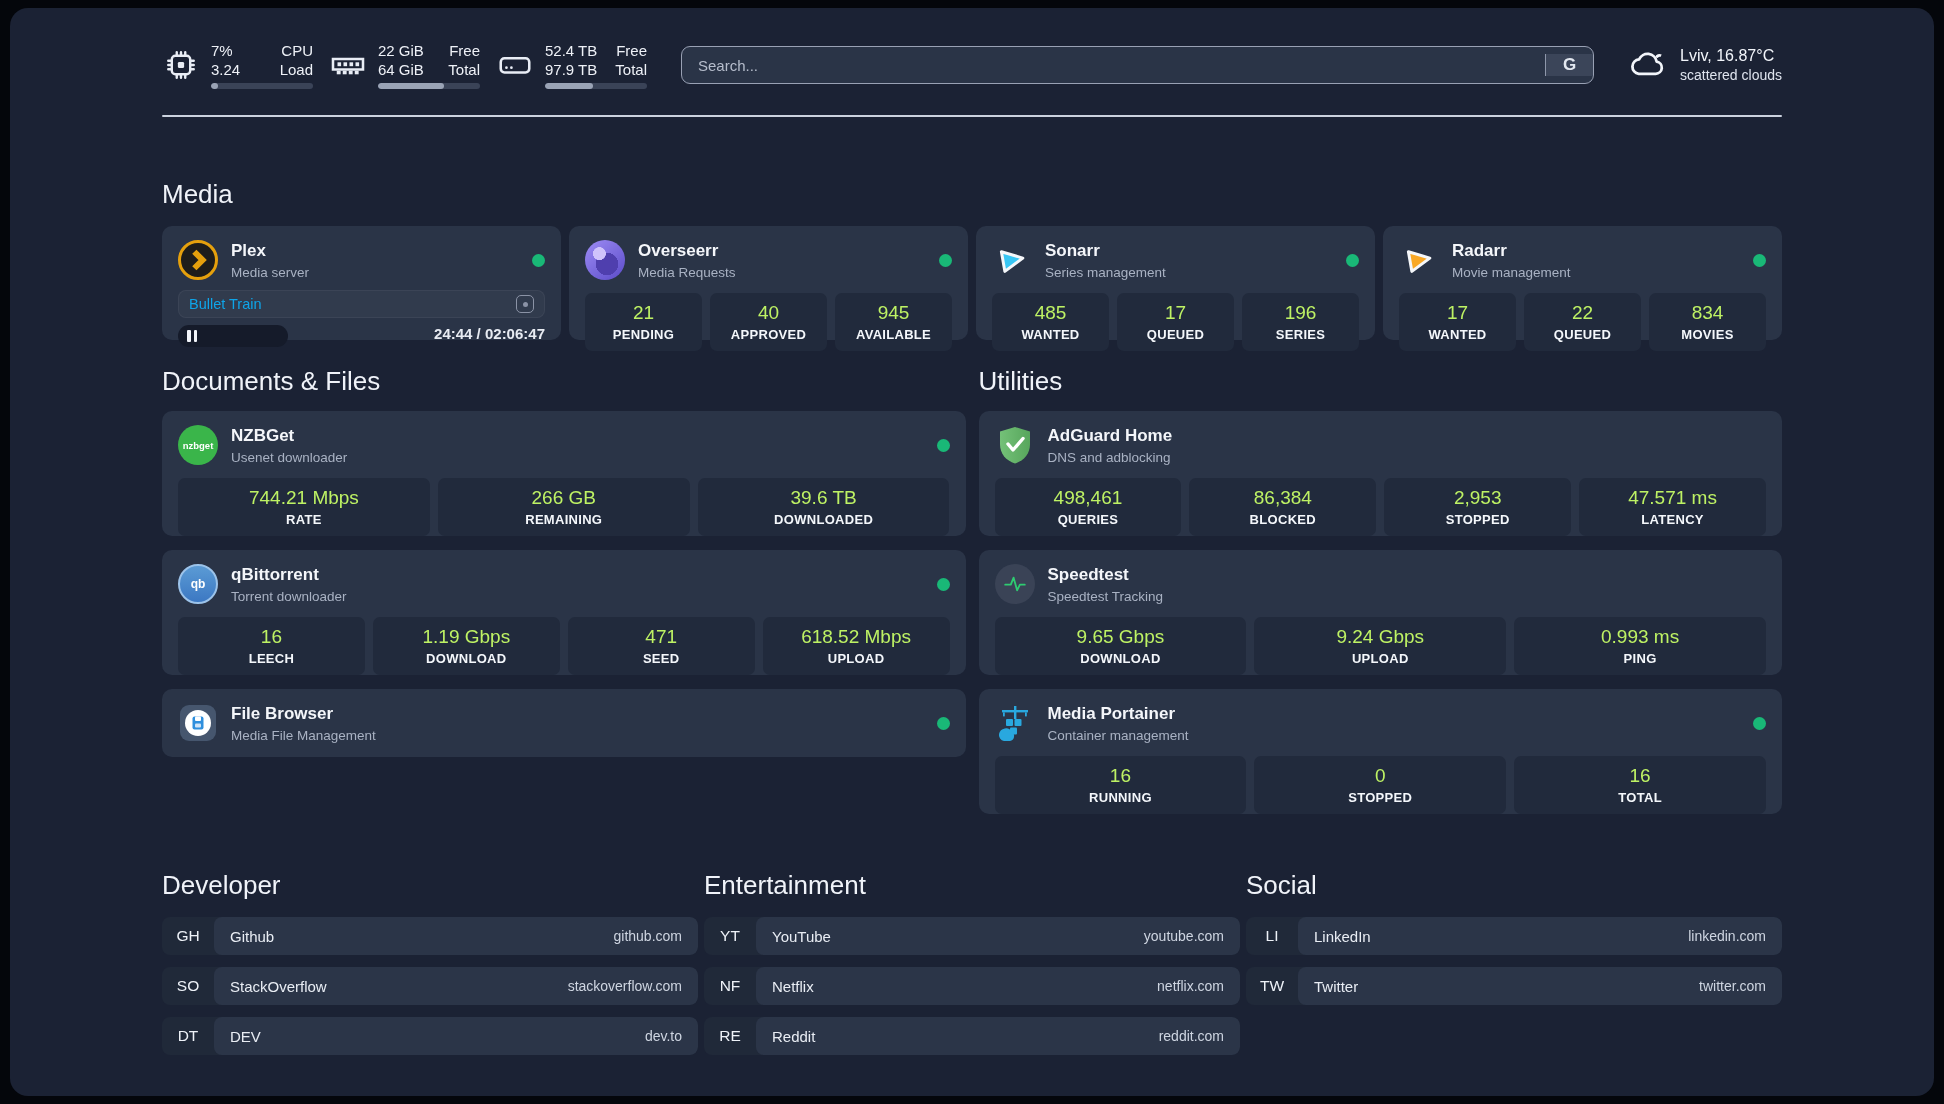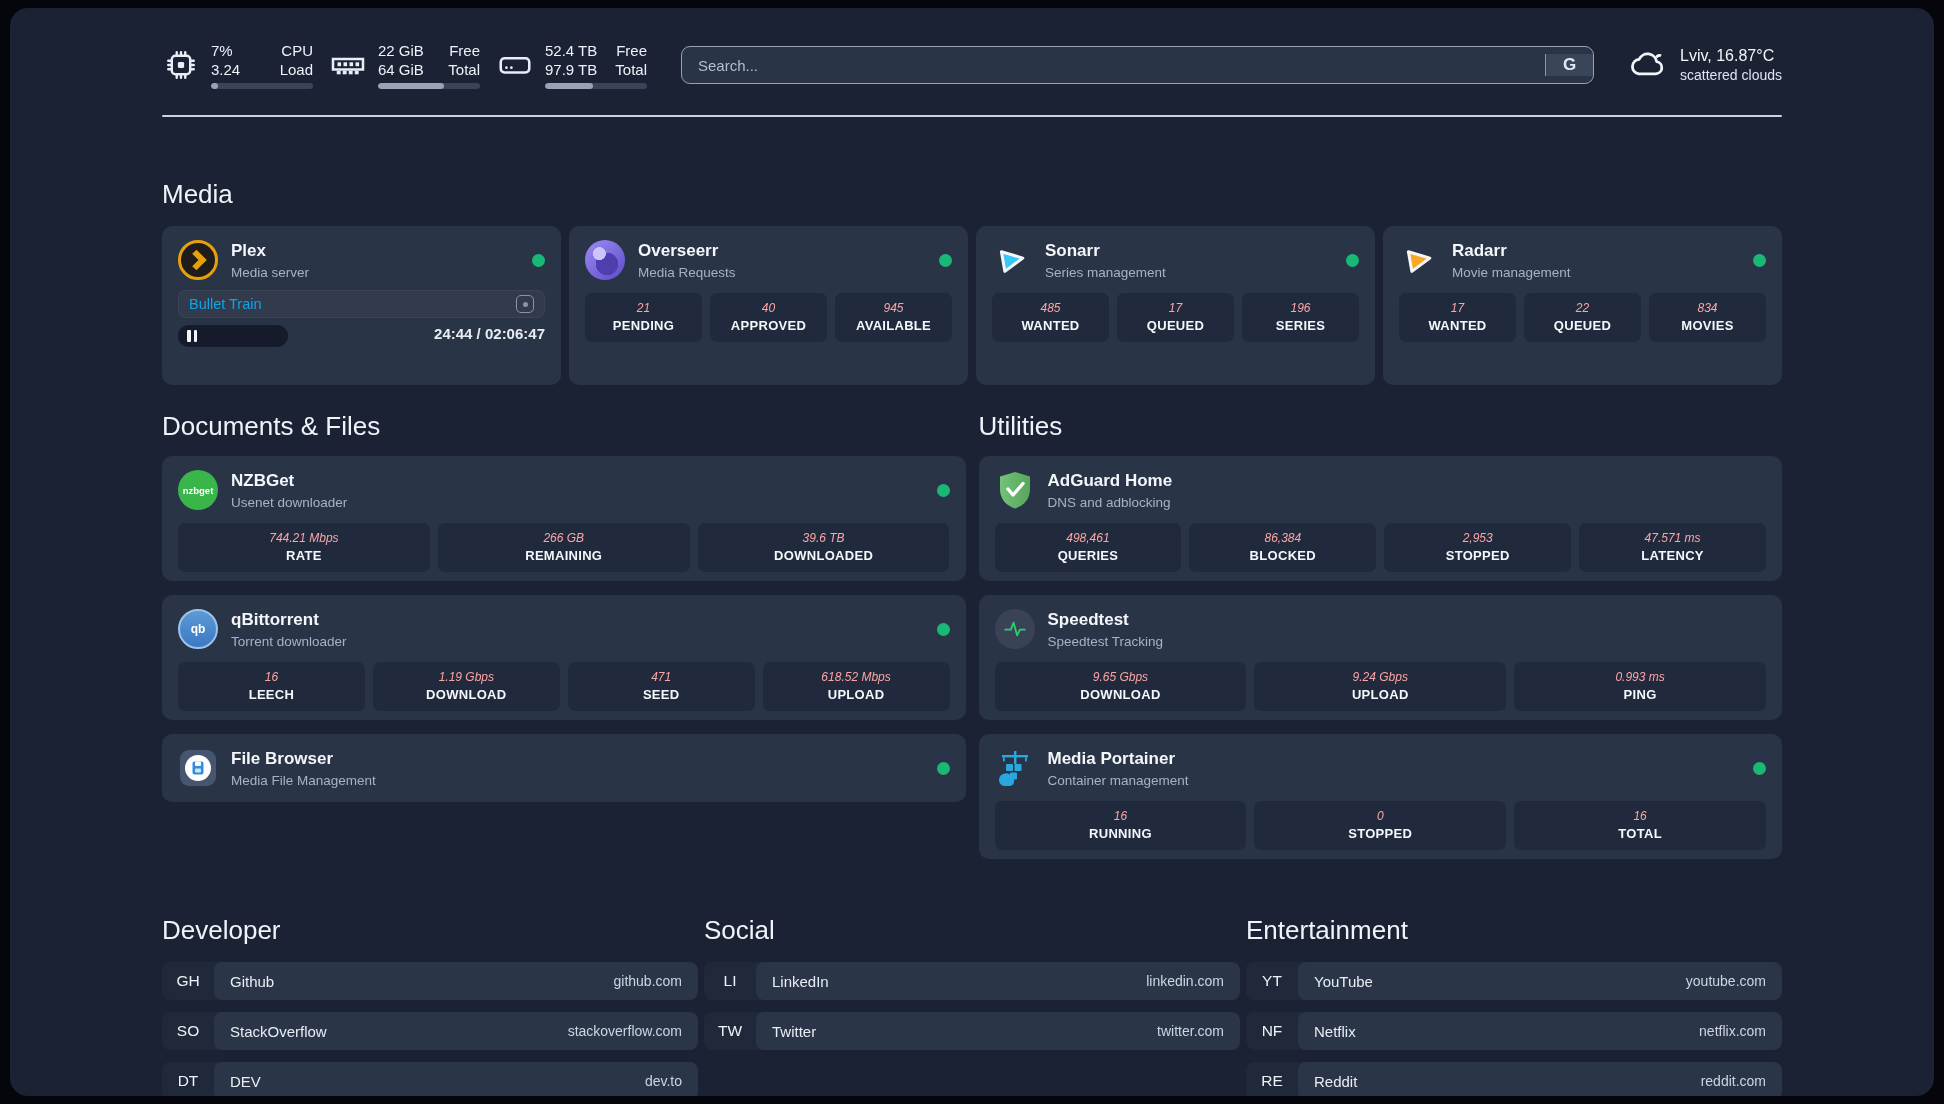--- a/index.html
+++ b/index.html
@@ -38,36 +38,36 @@
   .weather .cond{font-size:14px;color:#dfe4ee;margin-top:2px;}
 
   .sep{height:2px;background:#cbd2de;margin-top:26px;border-radius:1px;}
 
   
   .section-title{font-size:26px;font-weight:500;color:#f0f3f9;margin:0;}
   .st-media{margin-top:62px;}
   .grid4{display:grid;grid-template-columns:repeat(4,1fr);gap:8px;margin-top:16px;}
 
   .card{background:var(--c-card_bg,#2a3447);border-radius:10px;padding:14px 16px;box-sizing:border-box;}
-  .h130{height:159px;}
+  .h130{height:114px;}
   .h125{height:125px;}
   .card-head{display:flex;align-items:center;gap:13px;}
   .app-icon{width:40px;height:40px;flex:none;border-radius:50%;display:flex;
     align-items:center;justify-content:center;position:relative;}
   .tt{min-width:0;}
   .t{font-size:17px;font-weight:700;color:#f4f6fa;line-height:1.2;}
   .d{font-size:13.5px;color:#a9b2c3;margin-top:3px;}
   .dot{width:13px;height:13px;border-radius:50%;background:var(--c-status_online,#19b877);
     margin-left:auto;flex:none;}
 
   .tiles{display:grid;gap:8px;margin-top:13px;}
   .c3{grid-template-columns:repeat(3,1fr);}
   .c4{grid-template-columns:repeat(4,1fr);}
   .tile{background:var(--c-tile_bg,#212a3c);border-radius:7px;text-align:center;padding:8px 4px 9px;}
-  .tv{font-size:12px;color:#fca5a5;line-height:1.3;font-style:italic;}
+  .tv{font-size:19px;color:#bef264;line-height:1.3;}
   .tl{font-size:13px;font-weight:700;color:#f4f7fb;letter-spacing:.3px;margin-top:1px;}
 
   
   .np-row{margin-top:10px;display:flex;align-items:center;justify-content:space-between;
     background:rgba(255,255,255,.035);border:1px solid rgba(255,255,255,.05);
     border-radius:8px;padding:4px 10px;font-size:14.5px;color:#0ea5e9;}
   .player-row{margin-top:7px;display:flex;}
   .pill{width:110px;height:22px;background:#151b2a;border-radius:11px;display:flex;
     align-items:center;padding-left:9px;box-sizing:border-box;border:none;cursor:pointer;}
   .pause{display:flex;gap:3px;}
@@ -546,61 +546,61 @@
             <span class="bm-abbr">DT</span>
             <span class="bm-body">
               <span class="bm-name">DEV</span>
               <span class="bm-domain">dev.to</span>
             </span>
           </div>
         </div>
       </div>
 
       <div>
+        <h2 class="section-title">Entertainment</h2>
+        <div class="bm-rows">
+          <div class="bm-row">
+            <span class="bm-abbr">YT</span>
+            <span class="bm-body">
+              <span class="bm-name">YouTube</span>
+              <span class="bm-domain">youtube.com</span>
+            </span>
+          </div>
+          <div class="bm-row">
+            <span class="bm-abbr">NF</span>
+            <span class="bm-body">
+              <span class="bm-name">Netflix</span>
+              <span class="bm-domain">netflix.com</span>
+            </span>
+          </div>
+          <div class="bm-row">
+            <span class="bm-abbr">RE</span>
+            <span class="bm-body">
+              <span class="bm-name">Reddit</span>
+              <span class="bm-domain">reddit.com</span>
+            </span>
+          </div>
+        </div>
+      </div>
+
+      <div>
         <h2 class="section-title">Social</h2>
         <div class="bm-rows">
           <div class="bm-row">
             <span class="bm-abbr">LI</span>
             <span class="bm-body">
               <span class="bm-name">LinkedIn</span>
               <span class="bm-domain">linkedin.com</span>
             </span>
           </div>
           <div class="bm-row">
             <span class="bm-abbr">TW</span>
             <span class="bm-body">
               <span class="bm-name">Twitter</span>
               <span class="bm-domain">twitter.com</span>
             </span>
           </div>
         </div>
       </div>
-
-      <div>
-        <h2 class="section-title">Entertainment</h2>
-        <div class="bm-rows">
-          <div class="bm-row">
-            <span class="bm-abbr">YT</span>
-            <span class="bm-body">
-              <span class="bm-name">YouTube</span>
-              <span class="bm-domain">youtube.com</span>
-            </span>
-          </div>
-          <div class="bm-row">
-            <span class="bm-abbr">NF</span>
-            <span class="bm-body">
-              <span class="bm-name">Netflix</span>
-              <span class="bm-domain">netflix.com</span>
-            </span>
-          </div>
-          <div class="bm-row">
-            <span class="bm-abbr">RE</span>
-            <span class="bm-body">
-              <span class="bm-name">Reddit</span>
-              <span class="bm-domain">reddit.com</span>
-            </span>
-          </div>
-        </div>
-      </div>
     </div>
 
   </div>
 </div>
 
 </body></html>

